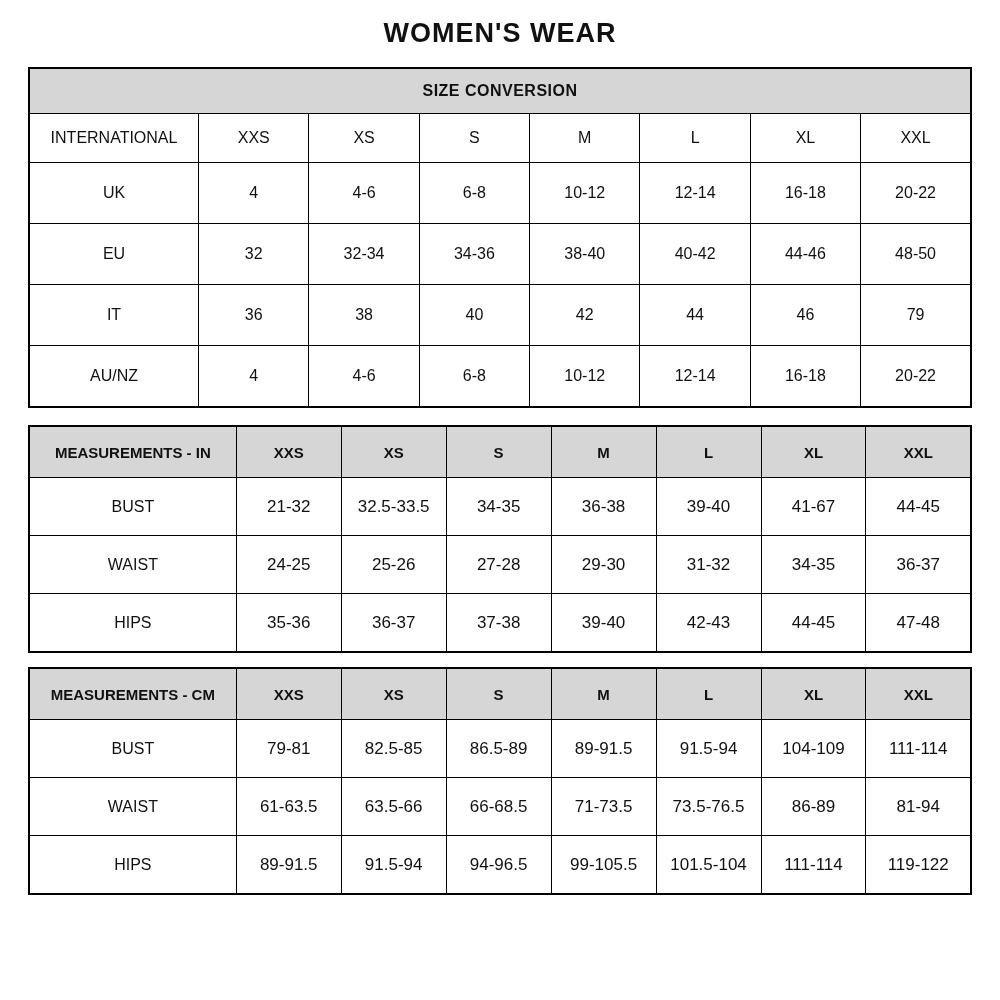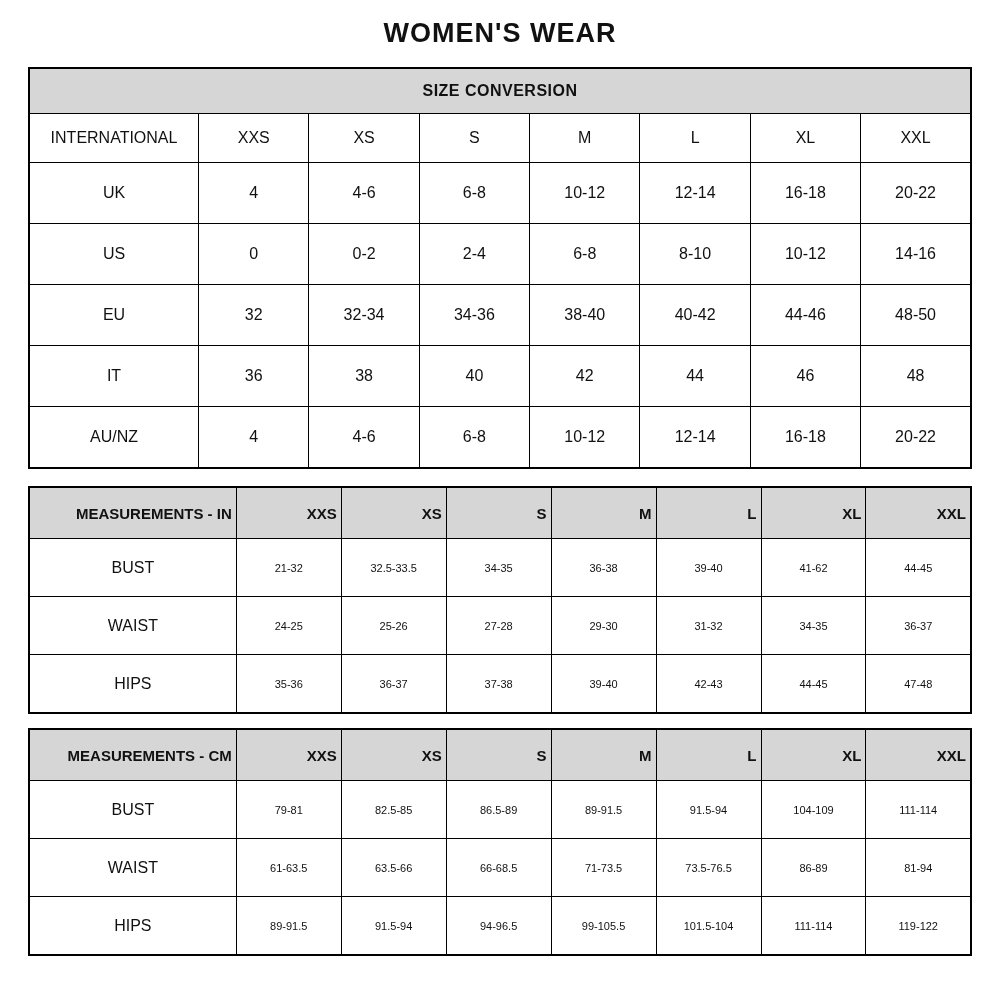--- a/index.html
+++ b/index.html
@@ -30,25 +30,25 @@
   }
   .band{
     background:var(--header-bg);font-weight:700;font-size:16px;
     height:44px;letter-spacing:0.5px;
   }
   .conv{margin-bottom:17px;}
   .conv .size-head td{height:48px;font-size:16px;text-align:center;}
   .conv tbody td{height:60px;font-size:16px;}
   .meas{margin-bottom:14px;}
   .meas thead th{
-    background:var(--header-bg);font-weight:700;font-size:15px;height:50px;text-align:right;
+    background:var(--header-bg);font-weight:700;font-size:15px;height:50px;
   }
   .meas tbody td{height:57px;}
   .meas tbody .rowlabel{font-size:16px;}
-  .meas tbody .val{font-size:11px;}
+  .meas tbody .val{font-size:17px;}
   col.c0-conv{width:18%;}
   col.c0-meas{width:22%;}
 </style>
 </head>
 <body>
 
 <div class="page">
 
   <h1 class="title">WOMEN'S WEAR</h1>
 
@@ -77,48 +77,38 @@
           <td class="rowlabel">UK</td>
           <td class="val">4</td>
           <td class="val">4-6</td>
           <td class="val">6-8</td>
           <td class="val">10-12</td>
           <td class="val">12-14</td>
           <td class="val">16-18</td>
           <td class="val">20-22</td>
         </tr>
         <tr>
-          <td class="rowlabel">US</td>
-          <td class="val">0</td>
-          <td class="val">0-2</td>
-          <td class="val">2-4</td>
-          <td class="val">6-8</td>
-          <td class="val">8-10</td>
-          <td class="val">10-12</td>
-          <td class="val">14-16</td>
-        </tr>
-        <tr>
           <td class="rowlabel">EU</td>
           <td class="val">32</td>
           <td class="val">32-34</td>
           <td class="val">34-36</td>
           <td class="val">38-40</td>
           <td class="val">40-42</td>
           <td class="val">44-46</td>
           <td class="val">48-50</td>
         </tr>
         <tr>
           <td class="rowlabel">IT</td>
           <td class="val">36</td>
           <td class="val">38</td>
           <td class="val">40</td>
           <td class="val">42</td>
           <td class="val">44</td>
           <td class="val">46</td>
-          <td class="val">48</td>
+          <td class="val">79</td>
         </tr>
         <tr>
           <td class="rowlabel">AU/NZ</td>
           <td class="val">4</td>
           <td class="val">4-6</td>
           <td class="val">6-8</td>
           <td class="val">10-12</td>
           <td class="val">12-14</td>
           <td class="val">16-18</td>
           <td class="val">20-22</td>
@@ -144,21 +134,21 @@
       </tr>
     </thead>
     <tbody id="in-body">
         <tr>
           <td class="rowlabel">BUST</td>
           <td class="val">21-32</td>
           <td class="val">32.5-33.5</td>
           <td class="val">34-35</td>
           <td class="val">36-38</td>
           <td class="val">39-40</td>
-          <td class="val">41-62</td>
+          <td class="val">41-67</td>
           <td class="val">44-45</td>
         </tr>
         <tr>
           <td class="rowlabel">WAIST</td>
           <td class="val">24-25</td>
           <td class="val">25-26</td>
           <td class="val">27-28</td>
           <td class="val">29-30</td>
           <td class="val">31-32</td>
           <td class="val">34-35</td>

